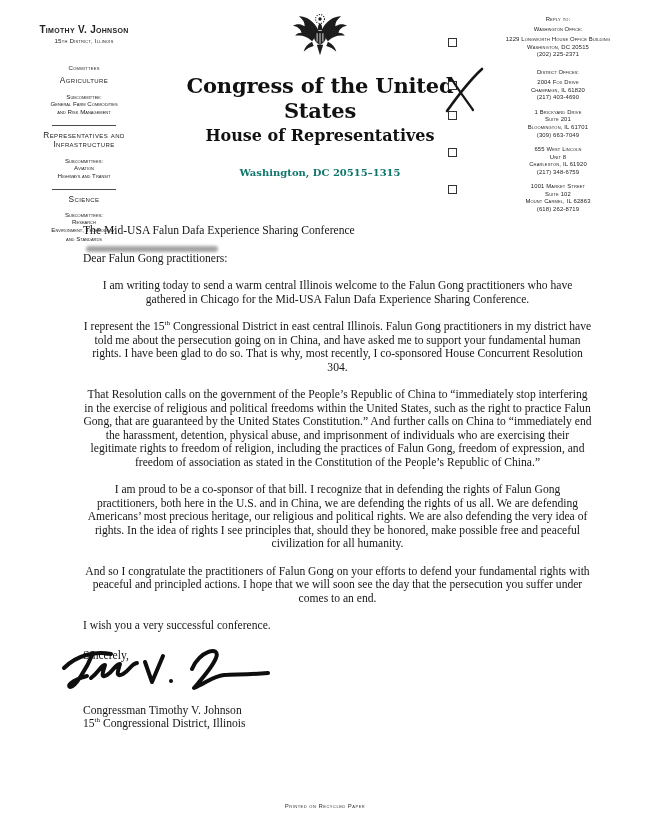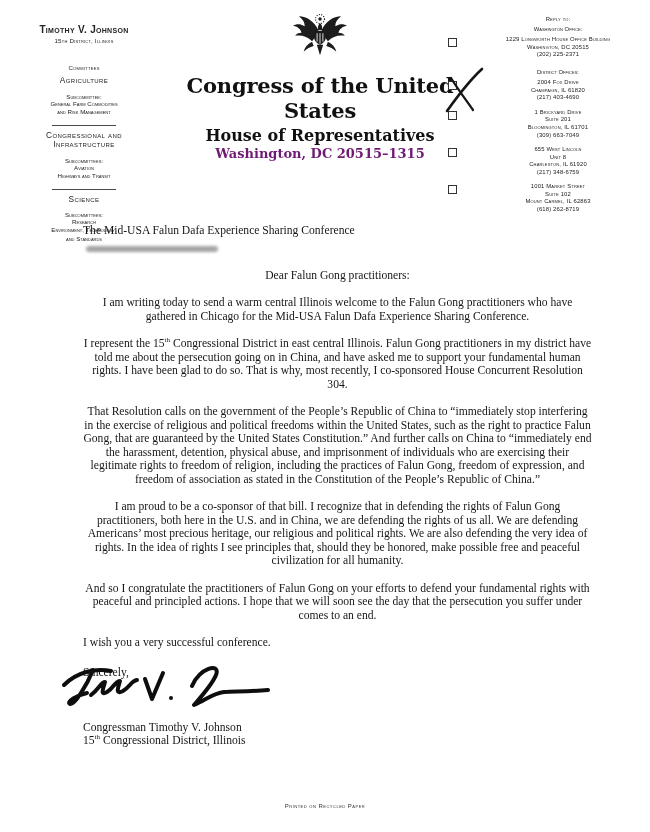--- a/index.html
+++ b/index.html
@@ -25,21 +25,21 @@
   .c-line{font-size:6.2px;font-variant:small-caps;line-height:1.3;}
   .divider{width:64px;border-top:1px solid #4a4a4a;margin:9px auto 4px auto;height:0;}
 
   .col-center{position:absolute;left:176px;top:12px;width:288px;text-align:center;}
   .seal{display:block;margin:0 auto;}
   .title1{
     font-family:"DejaVu Serif", serif;font-weight:bold;font-size:21px;
     letter-spacing:-.2px;margin-top:8px;color:#111;
   }
   .title2{font-family:"DejaVu Serif", serif;font-weight:bold;font-size:16px;margin-top:3px;color:#111;}
-  .title3{font-family:"DejaVu Serif", serif;font-weight:bold;font-size:13px;margin-top:1px;color:#701a75;}
+  .title3{font-family:"DejaVu Serif", serif;font-weight:bold;font-size:10px;margin-top:22px;color:#0f766e;}
 
   .col-right{
     position:absolute;right:8px;top:16px;width:202px;
     font-family:"Liberation Sans", sans-serif;color:#222;
     font-size:5.9px;line-height:1.28;
   }
   .r-center{text-align:center;margin-left:34px;}
   .reply-label{font-variant:small-caps;letter-spacing:.2px;}
   .office-head{font-variant:small-caps;margin-top:2px;}
   .office-row{display:grid;grid-template-columns:34px 1fr;align-items:start;margin-top:3px;}
@@ -54,21 +54,21 @@
 
   
   .body-text{
     margin:0 58px 0 83px;font-size:11.6px;line-height:1.165;color:#161616;
   }
   .subject{margin-top:2px;}
   .redaction{
     width:132px;height:6px;background:#8d8d8d;border-radius:3px;
     filter:blur(1.6px);margin:8px 0 0 3px;opacity:.8;
   }
-  .salutation{margin-top:17px;text-align:center;}
+  .salutation{}
   .para{margin-top:14px;text-align:center;}
   .closing-line{margin-top:14px;}
   .sig-area{position:relative;height:62px;margin-top:9px;}
   .valediction{position:absolute;left:0;top:7px;}
   .signature-svg{position:absolute;left:-22px;top:0;}
   .signer{line-height:1.2;}
   sup{font-size:7px;line-height:0;}
 
   .footer{
     position:absolute;left:0;right:0;top:803px;text-align:center;
@@ -92,21 +92,21 @@
       <div>
         <div class="c-name">Agriculture</div>
         <div class="c-sub">Subcommittee:</div>
         <div class="c-line">General Farm Commodities</div>
         <div class="c-line">and Risk Management</div>
       </div>
 
       <div class="divider"></div>
 
       <div>
-        <div class="c-name">Congressional and Infrastructure</div>
+        <div class="c-name">Representatives and Infrastructure</div>
         <div class="c-sub">Subcommittees:</div>
         <div class="c-line">Aviation</div>
         <div class="c-line">Highways and Transit</div>
       </div>
 
       <div class="divider"></div>
 
       <div>
         <div class="c-name">Science</div>
         <div class="c-sub">Subcommittees:</div>

